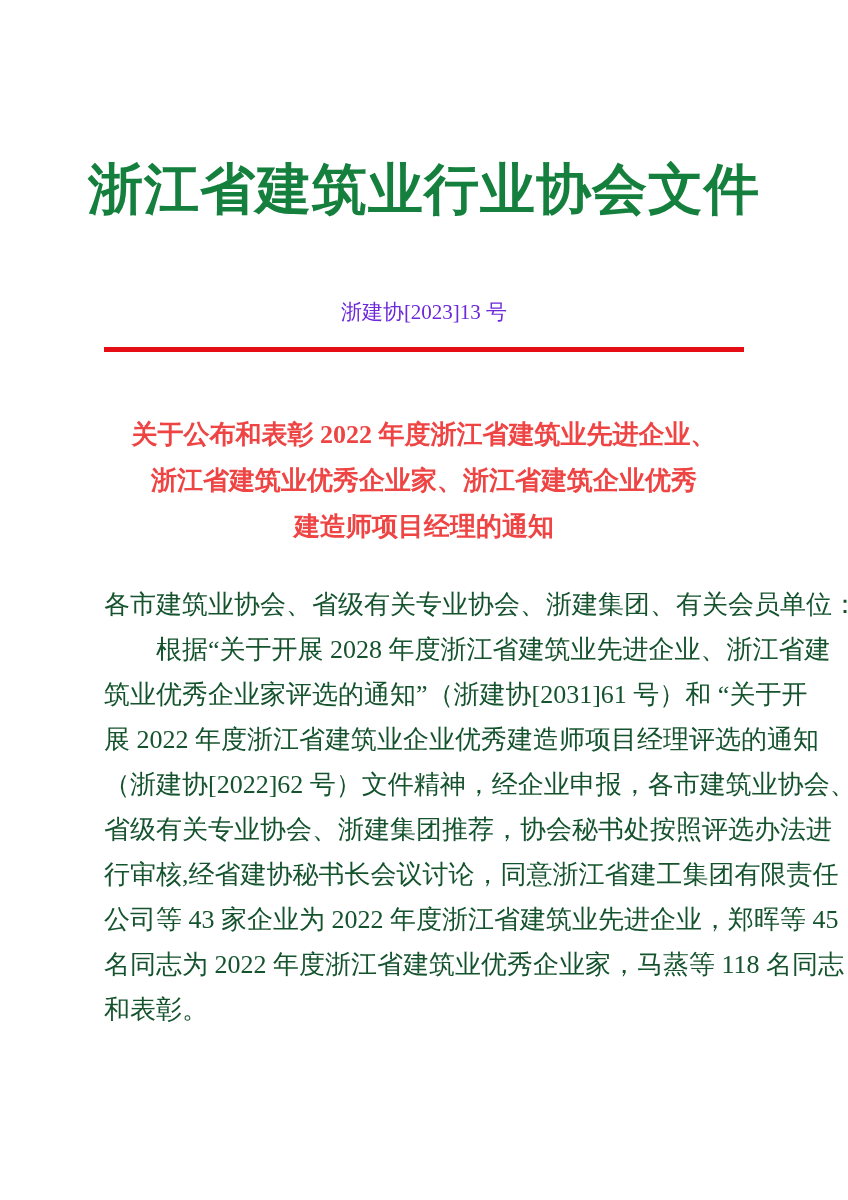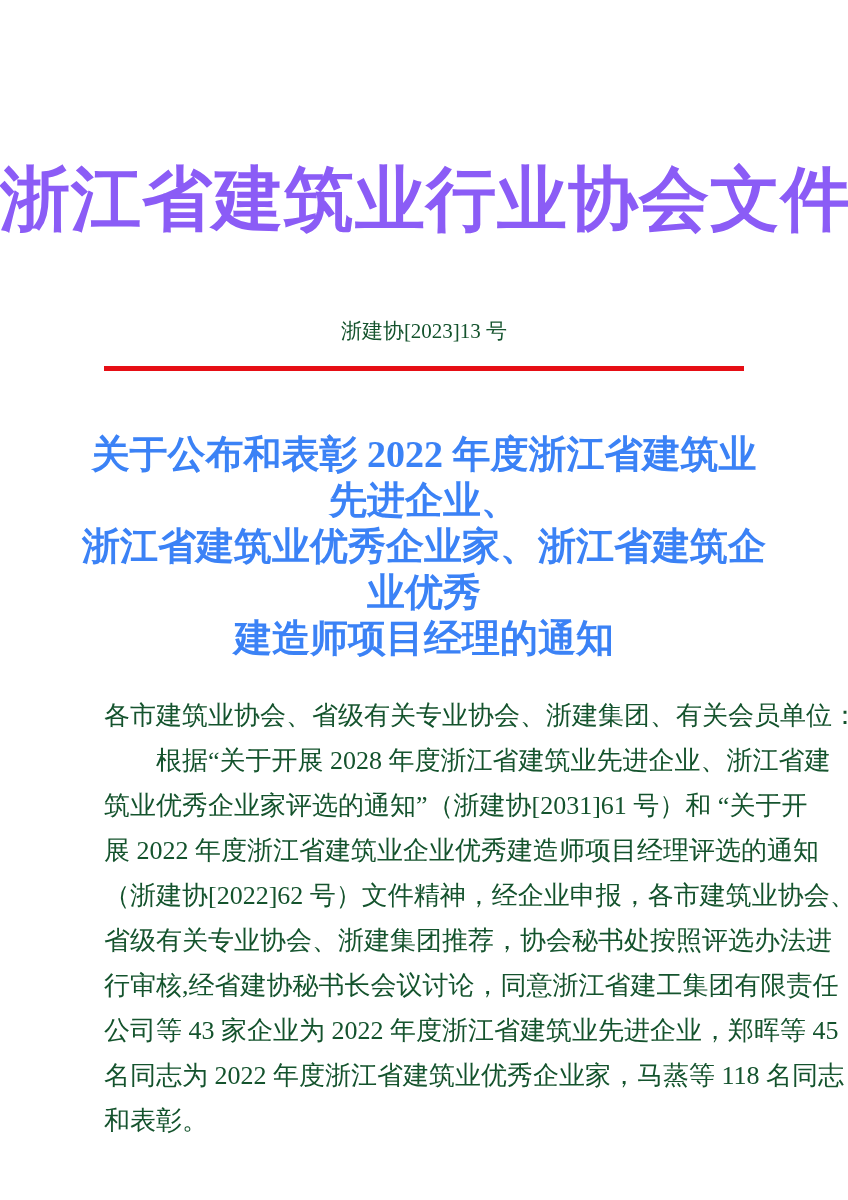--- a/index.html
+++ b/index.html
@@ -10,48 +10,48 @@
     height: 1200px;
     margin: 0 auto;
     background: #ffffff;
     font-family: "Liberation Serif", "DejaVu Serif", serif;
     color: #1b1b1b;
     overflow: hidden;
   }
   .masthead {
     margin-top: 156px;
     text-align: center;
-    font-size: 70px;
+    font-size: 55px;
     font-weight: bold;
-    color: #8b5cf6;
+    color: #15803d;
     line-height: 1.25;
     letter-spacing: 1px;
     white-space: nowrap;
   }
   .doc-number {
     margin-top: 72px;
     text-align: center;
     font-size: 21px;
     line-height: 30px;
-    color: #14532d;
+    color: #6d28d9;
   }
   .red-divider {
     width: 640px;
     height: 5px;
     margin: 20px auto 0 auto;
     background: #e60e15;
   }
   .doc-title {
     margin: 60px auto 0 auto;
     width: 700px;
     text-align: center;
-    font-size: 38px;
+    font-size: 26px;
     font-weight: bold;
     line-height: 46px;
-    color: #3b82f6;
+    color: #ef4444;
   }
   .doc-title .title-line { display: block; }
   .doc-body {
     width: 640px;
     margin: 32px auto 0 auto;
     font-size: 26px;
     line-height: 45px;
     color: #14532d;
   }
   .doc-body p {

